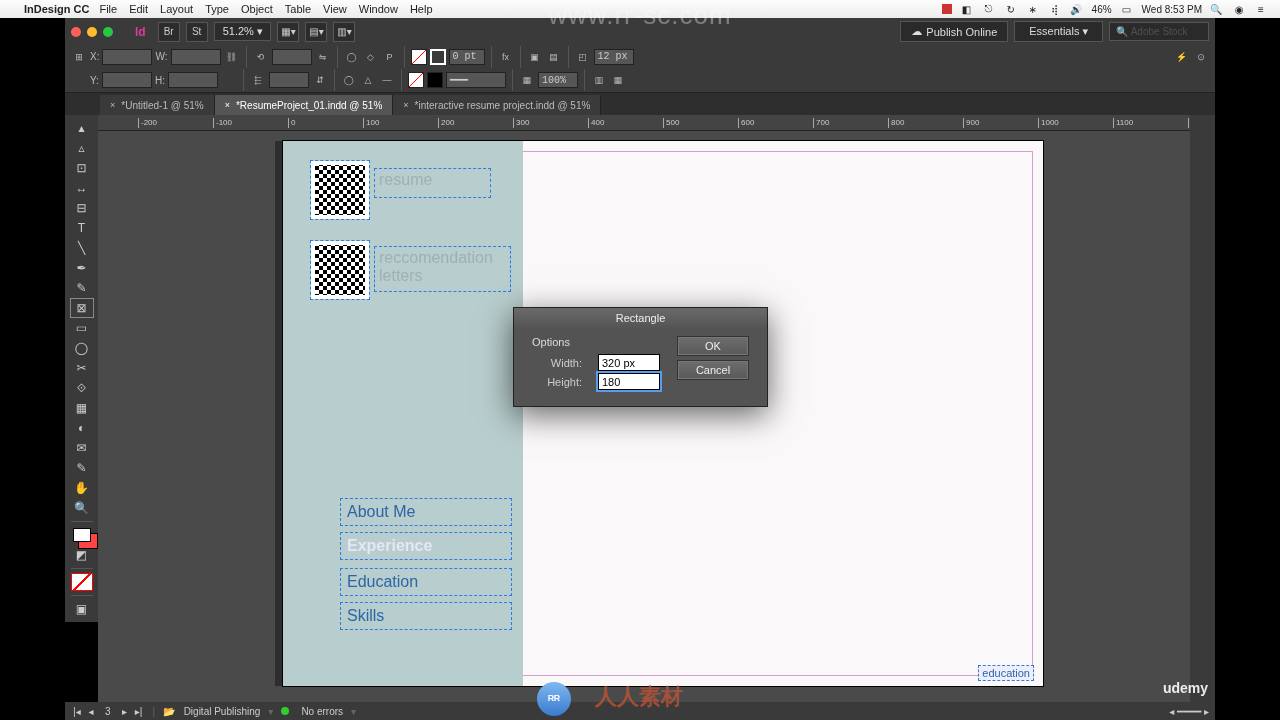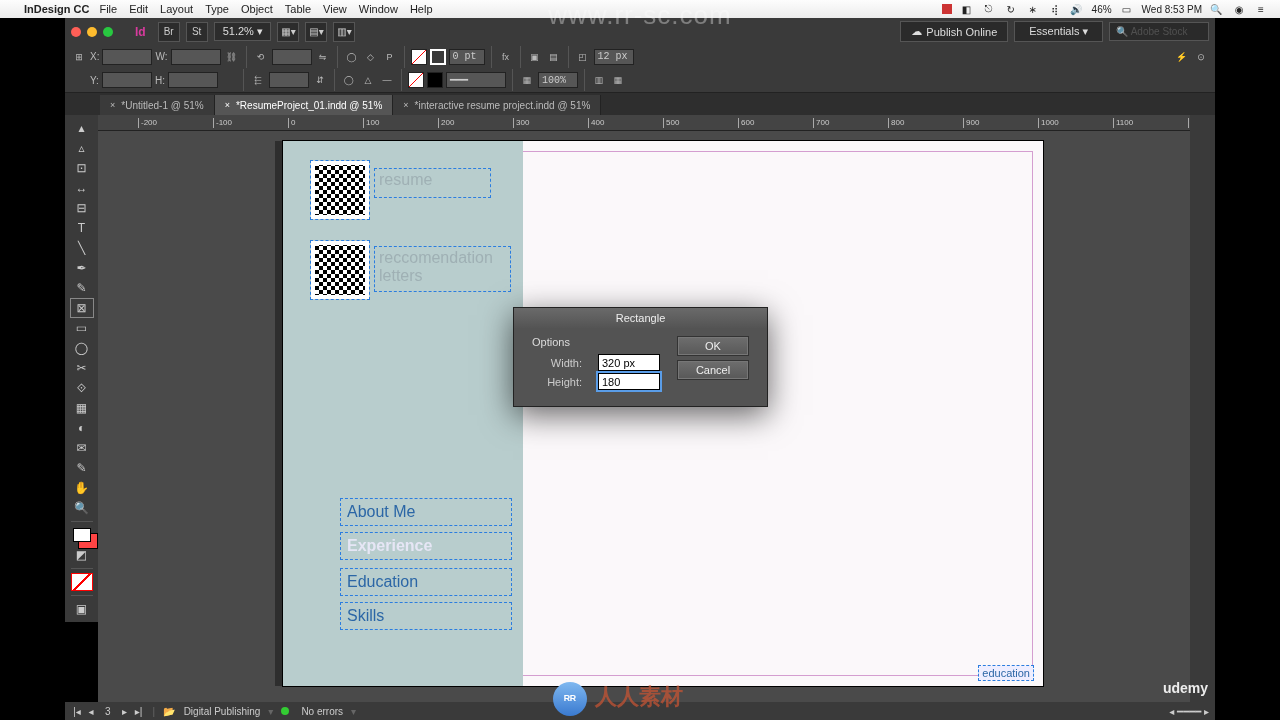--- a/index.html
+++ b/index.html
@@ -86,21 +86,21 @@
 
 .status-bar { position: absolute; bottom: 0; left: 65px; right: 65px; height: 18px; background: #3a3a3a; color: #ccc; font-size: 10px; display: flex; align-items: center; gap: 8px; padding: 0 6px; z-index: 60; }
 .status-bar .sep { color: #666; }
 .status-bar .errdot { width: 8px; height: 8px; background: #3c3; border-radius: 50%; display:inline-block; margin-right:4px;}
 .status-bar .nav { display:flex; gap:2px; }
 .status-bar .nav span { width:12px; text-align:center; }
 
 
 .watermark { position: absolute; top: 0; left: 0; right: 0; text-align: center; font-size: 26px; color: rgba(255,255,255,0.35); z-index: 300; pointer-events: none; letter-spacing: 1px; }
 .udemy { position:absolute; right:72px; bottom:24px; color:#fff; font-size:14px; font-weight:bold; opacity:0.9; z-index:300;}
-.rr-circle { position:absolute; left:553px; bottom:4px; width:34px; height:34px; border-radius:50%; background:linear-gradient(#7fb8f0,#3a7ad0); z-index:300; display:flex; align-items:center; justify-content:center; color:#fff; font-size:13px; font-weight:bold;}
+.rr-circle { position:absolute; left:537px; bottom:4px; width:34px; height:34px; border-radius:50%; background:linear-gradient(#7fb8f0,#3a7ad0); z-index:300; display:flex; align-items:center; justify-content:center; color:#fff; font-size:13px; font-weight:bold;}
 .rr-text { position:absolute; left:595px; bottom:8px; color:#c53; font-size:22px; font-weight:bold; z-index:300; opacity:0.7;}
 
 
 .blackbar { position:absolute; top:0; bottom:0; width:65px; background:#000; z-index:5;}
 .blackbar.left{left:0;} .blackbar.right{right:0;}
 </style>
 </head>
 <body>
 
 <div class="blackbar left"></div>

